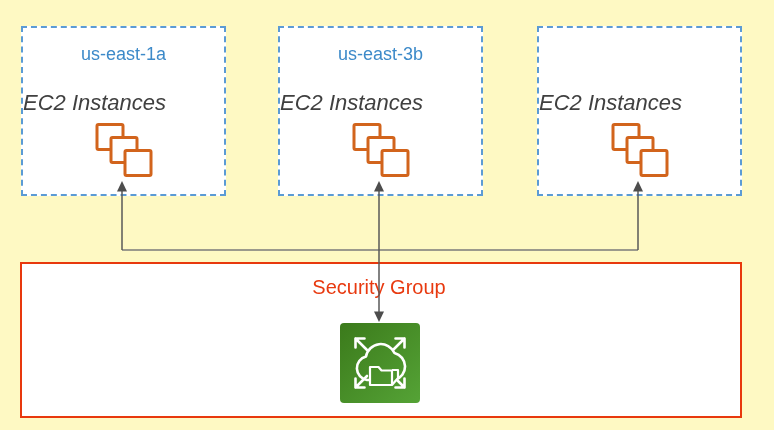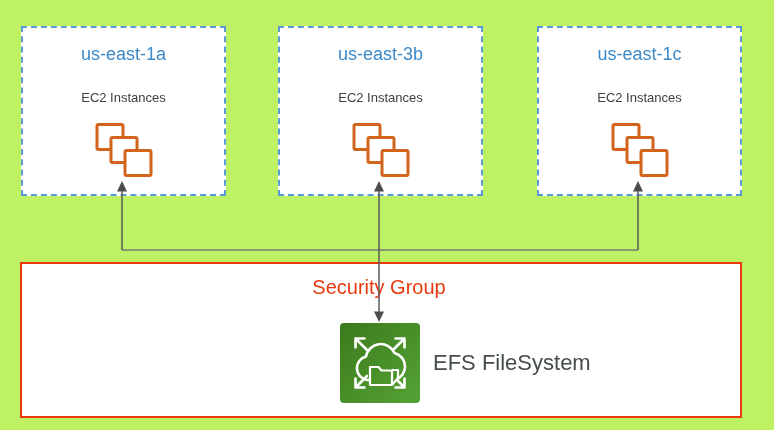--- a/index.html
+++ b/index.html
@@ -1,41 +1,41 @@
 <!DOCTYPE html>
 <html><head>
 <meta charset="utf-8">
 <style>
   html,body{margin:0;padding:0;background:#ffffff;}
   #canvas{
     position:relative;
     width:774px;height:430px;
-    background:#bef264;
+    background:#fef9c3;
     font-family:"Liberation Sans", sans-serif;
     overflow:hidden;
   }
   
   .az-box{
     position:absolute;top:26px;width:205px;height:170px;
     border:2px dashed #5B9BD5;
     box-sizing:border-box;
     background:#ffffff;
   }
   .az-box.z0{left:21px;}
   .az-box.z1{left:278px;}
   .az-box.z2{left:537px;}
   .az-label{
     position:absolute;top:16px;left:0;width:100%;
     text-align:center;
     font-size:18px;color:#3D8AC9;
   }
   .az-resource{
     position:absolute;top:62px;left:0;width:100%;
-    text-align:center;
-    font-size:13px;color:#404040;
+    text-align:left;
+    font-size:22px;color:#404040;font-style:italic;
   }
   
   .ec2-icon{
     position:absolute;top:95px;left:50%;
     width:57px;height:55px;
     transform:translateX(-50%);
   }
   .ec2-sq{
     position:absolute;width:29px;height:28px;
     box-sizing:border-box;
@@ -93,21 +93,20 @@
     <div class="az-label">us-east-3b</div>
     <div class="az-resource">EC2 Instances</div>
     <div class="ec2-icon">
       <div class="ec2-sq s1"></div>
       <div class="ec2-sq s2"></div>
       <div class="ec2-sq s3"></div>
     </div>
   </div>
 
   <div class="az-box z2">
-    <div class="az-label">us-east-1c</div>
     <div class="az-resource">EC2 Instances</div>
     <div class="ec2-icon">
       <div class="ec2-sq s1"></div>
       <div class="ec2-sq s2"></div>
       <div class="ec2-sq s3"></div>
     </div>
   </div>
 
   <div class="sg-box"></div>
   <div class="sg-label">Security Group</div>
@@ -123,21 +122,20 @@
     <g stroke="#ffffff" stroke-width="2.6" fill="none" stroke-linecap="round" stroke-linejoin="round">
       <path d="M24.5 15.5 H15.5 V24.5 M15.5 15.5 L27 27"></path>
       <path d="M55.5 15.5 H64.5 V24.5 M64.5 15.5 L53 27"></path>
       <path d="M15.5 55.5 V64.5 H24.5 M15.5 64.5 L27 53"></path>
       <path d="M64.5 55.5 V64.5 H55.5 M64.5 64.5 L53 53"></path>
     </g>
     <path d="M27 57 A12 12 0 0 1 26 33.5 A15 15 0 0 1 54.5 30 A14 14 0 0 1 55 57 Z" fill="none" stroke="#ffffff" stroke-width="2.6" stroke-linejoin="round"></path>
     <path d="M52 62 L58 55 L58 47 L52 47" fill="url(#efsg)" stroke="#ffffff" stroke-width="2.2" stroke-linejoin="round"></path>
     <path d="M30 62 V44 H38.5 L41.5 47.5 H52 V62 Z" fill="url(#efsg)" stroke="#ffffff" stroke-width="2.2" stroke-linejoin="round"></path>
   </svg>
-  <div class="efs-label">EFS FileSystem</div>
 
   <svg id="connectors" viewBox="0 0 774 430">
 
     <path d="M122 250 H638" stroke="#7a7a7a" stroke-width="1.5" fill="none"></path>
 
     <path d="M122 250 V190" stroke="#595959" stroke-width="1.5" fill="none"></path>
     <polygon points="122,181 117,191.5 127,191.5" fill="#4d4d4d"></polygon>
 
     <path d="M638 250 V190" stroke="#595959" stroke-width="1.5" fill="none"></path>
     <polygon points="638,181 633,191.5 643,191.5" fill="#4d4d4d"></polygon>

